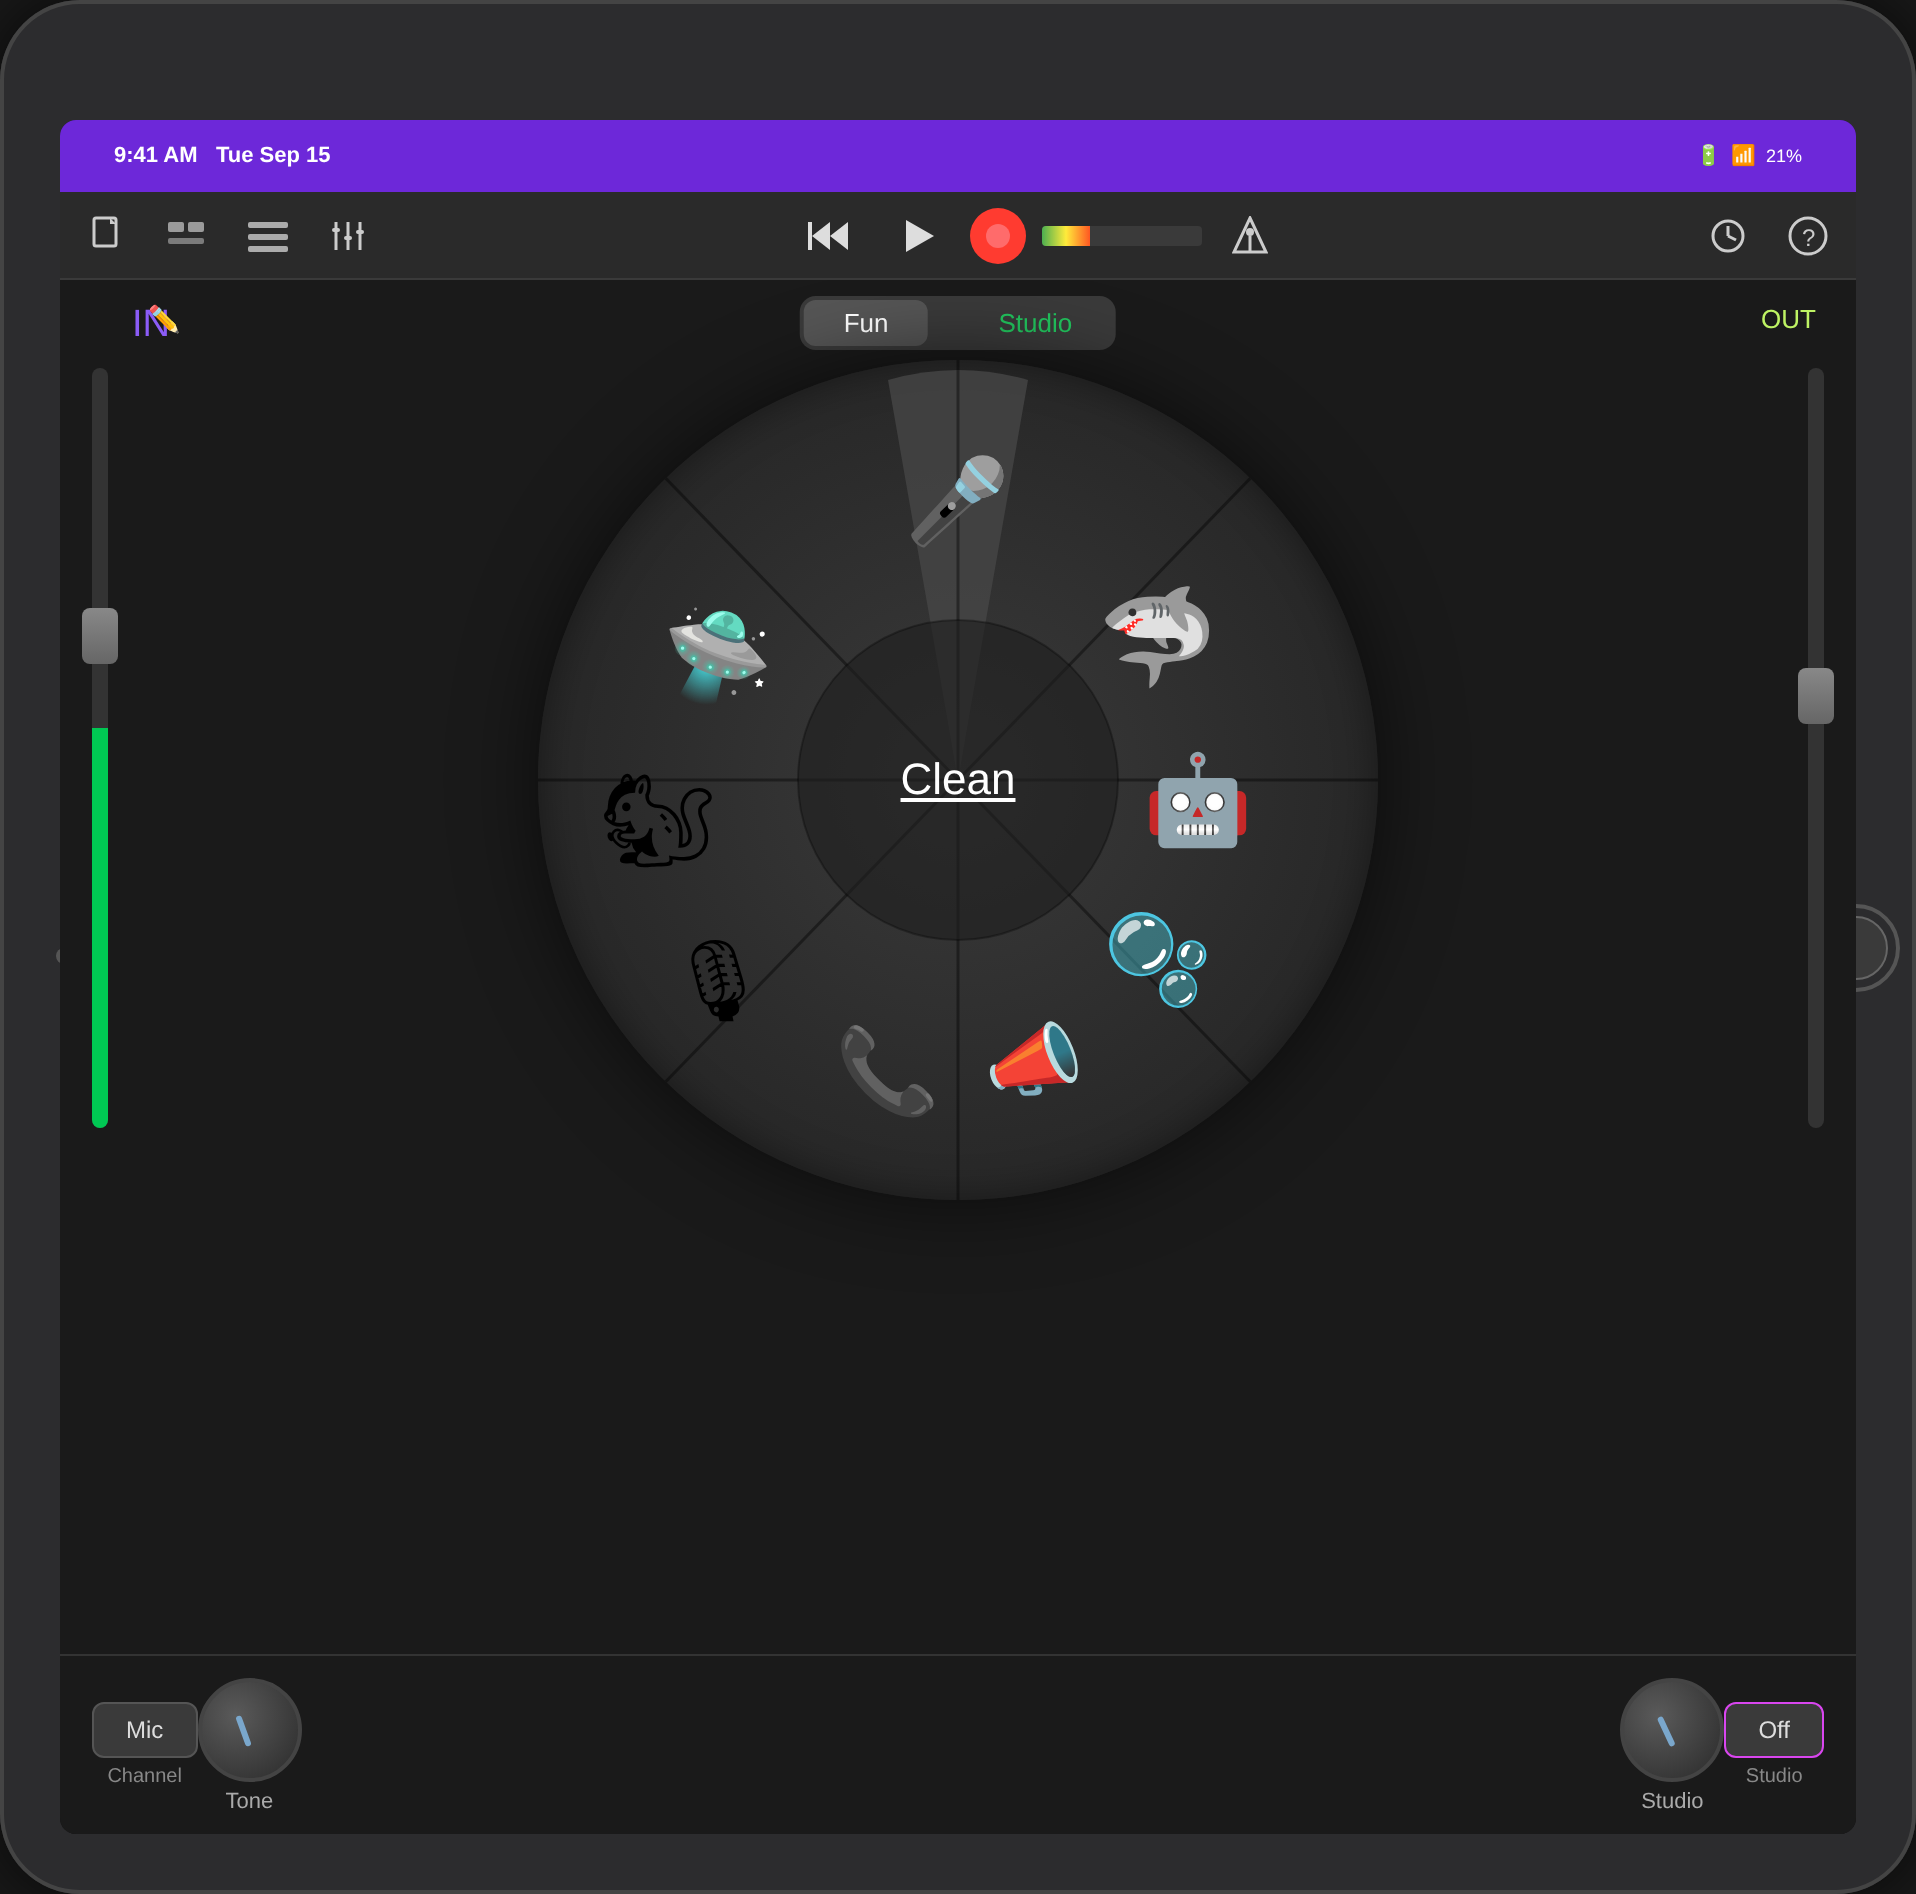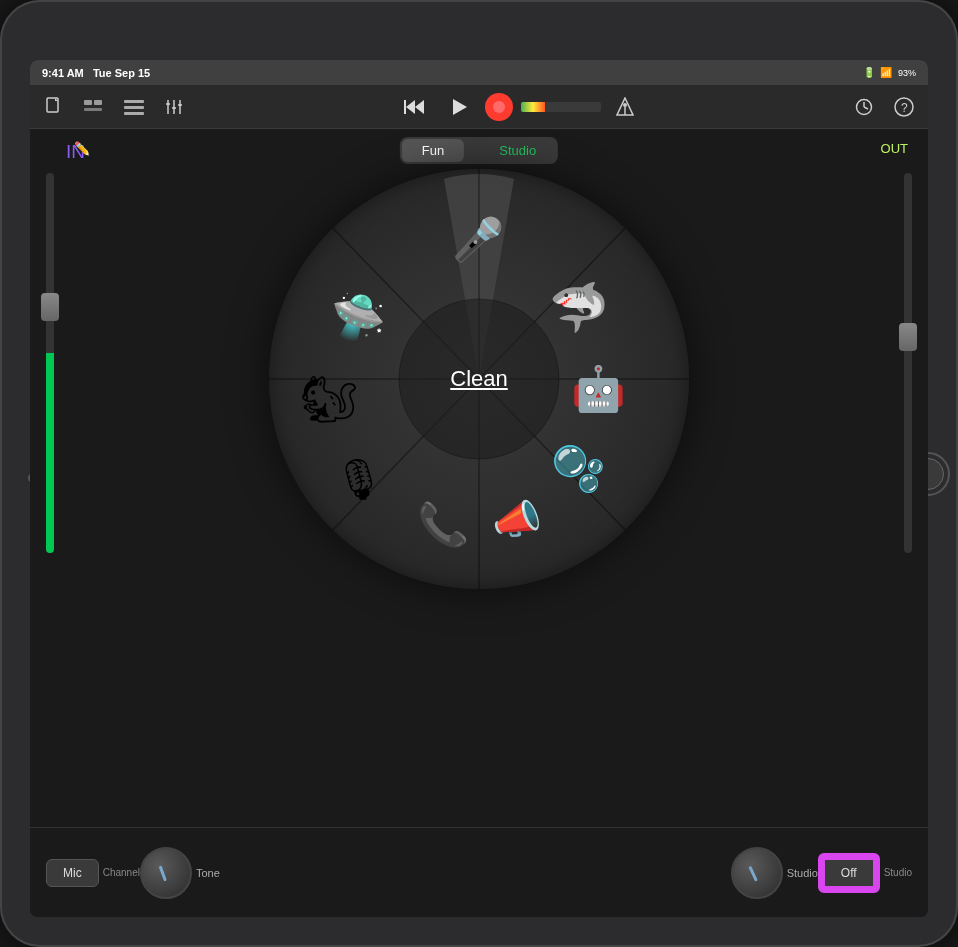--- a/index.html
+++ b/index.html
@@ -34,26 +34,26 @@
       bottom: 30px;
       background: #1c1c1e;
       border-radius: 8px;
       overflow: hidden;
       display: flex;
       flex-direction: column;
     }
 
     
     .status-bar {
-      height: 25px;
-      background: #404040;
+      height: 36px;
+      background: #6d28d9;
       display: flex;
       align-items: center;
       justify-content: space-between;
-      padding: 0 12px;
+      padding: 0 27px;
       flex-shrink: 0;
     }
     .status-time {
       font-size: 11px;
       color: #fff;
       font-weight: 600;
     }
     .status-right {
       display: flex;
       align-items: center;
@@ -342,21 +342,21 @@
       background: #1a1a1a;
       border-top: 1px solid #333;
       display: flex;
       align-items: center;
       padding: 0 16px;
       justify-content: space-between;
     }
 
     .bottom-control-group {
       display: flex;
-      flex-direction: row;
+      flex-direction: column;
       align-items: center;
       gap: 4px;
     }
 
     .knob {
       width: 52px;
       height: 52px;
       border-radius: 50%;
       background: radial-gradient(circle at 35% 35%, #5a5a5a, #2a2a2a);
       border: 2px solid #444;
@@ -389,21 +389,21 @@
       cursor: pointer;
     }
     .control-label {
       color: #888;
       font-size: 10px;
     }
 
     .monitor-btn {
       padding: 6px 16px;
       background: #3a3a3a;
-      border: 7px solid #d946ef;
+      border: 1px solid #d946ef;
       border-radius: 6px;
       color: #ddd;
       font-size: 12px;
       cursor: pointer;
     }
 
     
     .home-button {
       position: absolute;
       right: 8px;
@@ -461,21 +461,21 @@
 
     <div class="status-bar">
       <div class="status-time">
         <span>9:41 AM</span>
         &nbsp;
         <span>Tue Sep 15</span>
       </div>
       <div class="status-right">
         <span class="status-icon">🔋</span>
         <span class="status-icon">📶</span>
-        <span class="status-icon" style="font-size:9px;">93%</span>
+        <span class="status-icon" style="font-size:9px;">21%</span>
       </div>
     </div>
 
     <div class="toolbar">
       <div class="toolbar-left">
         <div class="tb-btn" title="New Song">
           <svg width="20" height="20" viewBox="0 0 20 20" fill="#ccc">
             <rect x="3" y="1" width="11" height="14" rx="1" fill="none" stroke="#ccc" stroke-width="1.5"></rect>
             <path d="M11 1 L14 4 L11 4 Z" fill="#ccc"></path>
           </svg>

